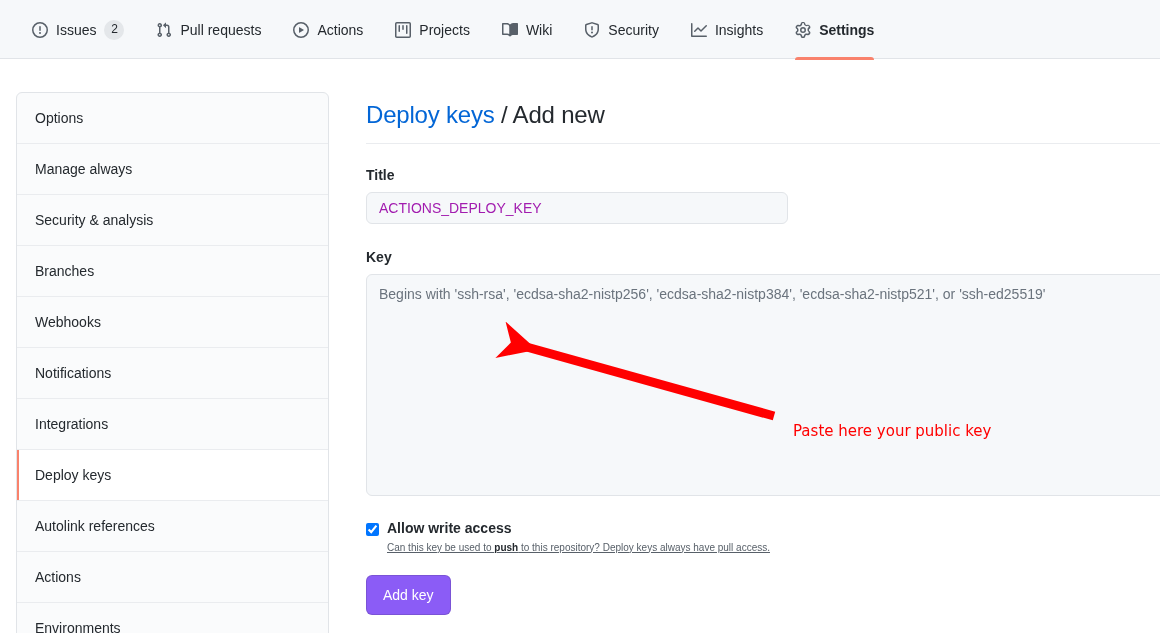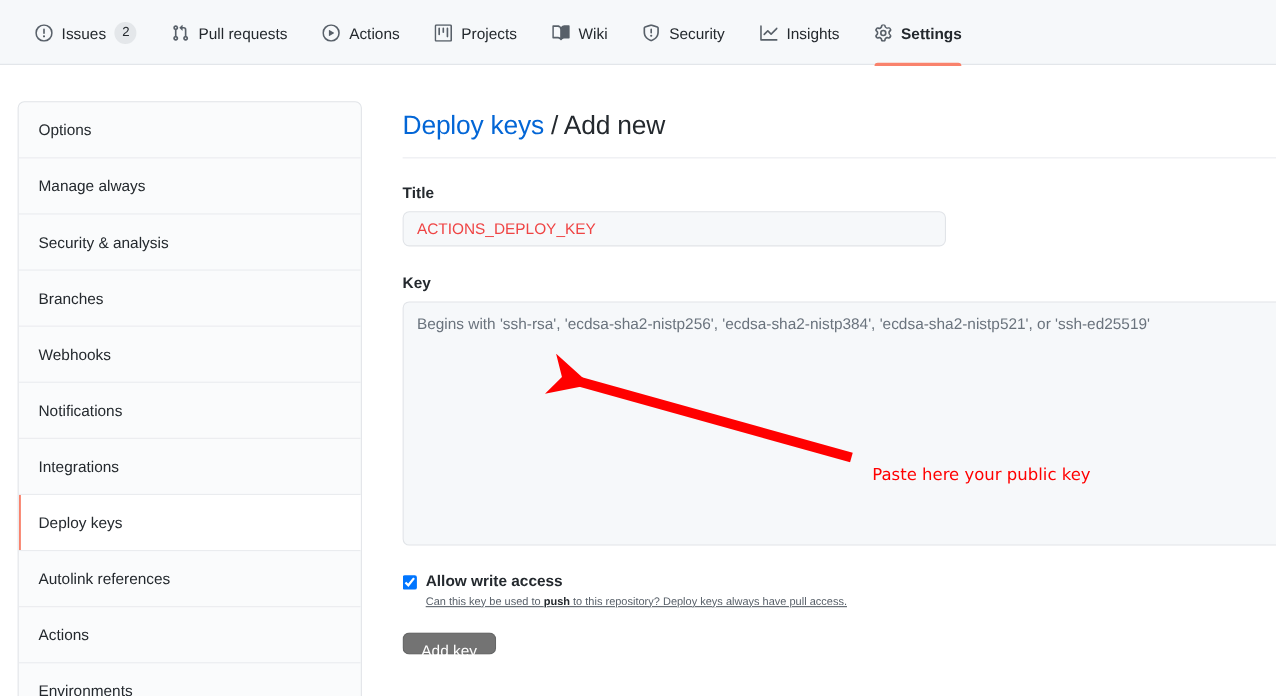--- a/index.html
+++ b/index.html
@@ -148,26 +148,26 @@
     font-weight: bold;
     color: #24292e;
     line-height: 1.2;
   }
   #title-label { margin-top: 23px; }
   #key-label   { margin-top: 25px; }
 
   .text-input {
     display: block;
     margin-top: 8px;
-    width: 494px;
+    width: 422px;
     height: 32px;
     padding: 5px 12px;
     font-family: "Liberation Sans", sans-serif;
     font-size: 14px;
-    color: #ef4444;
+    color: #a21caf;
     background: #f6f8fa;
     border: 1px solid #e1e4e8;
     border-radius: 6px;
     outline: none;
   }
 
   .key-area {
     display: block;
     margin-top: 8px;
     width: 840px;
@@ -210,27 +210,27 @@
     color: #586069;
     line-height: 1.4;
     text-decoration: underline;
   }
   .check-note b { color: #24292e; font-weight: bold; }
 
   .btn-primary {
     display: inline-block;
     margin-top: 20px;
     padding: 0 16px;
-    height: 20px;
+    height: 40px;
     line-height: 30px;
     font-family: "Liberation Sans", sans-serif;
     font-size: 14px;
     font-weight: 500;
     color: #ffffff;
-    background: #737373;
+    background: #8b5cf6;
     border: 1px solid rgba(27,31,35,0.15);
     border-radius: 6px;
     cursor: pointer;
   }
 
   
   .annot {
     position: absolute;
     top: 0; left: 0;
     width: 1160px;

